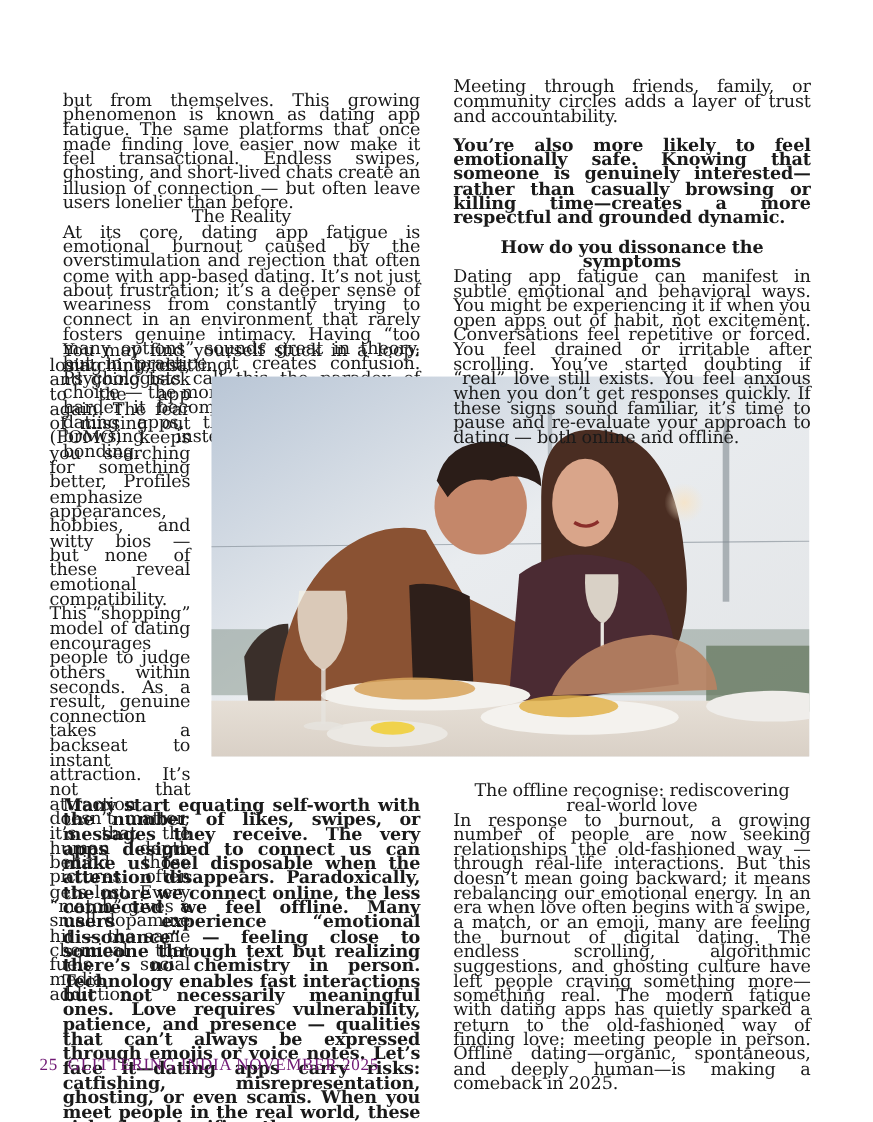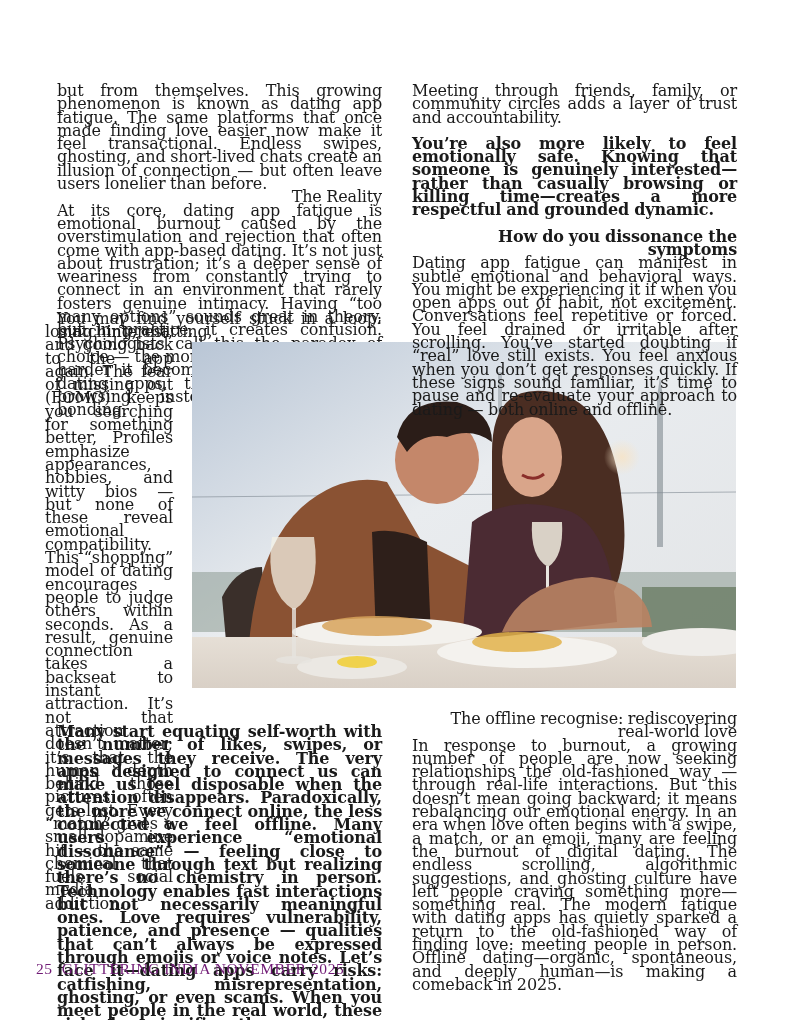--- a/index.html
+++ b/index.html
@@ -2,27 +2,27 @@
 <html><head>
 <meta charset="utf-8">
 <style>
   html, body { margin: 0; padding: 0; background: #ffffff; }
   body { width: 794px; height: 1020px; position: relative; overflow: hidden;
          font-family: "DejaVu Serif", "Liberation Serif", serif; color: #1a1a1a; }
   .col { position: absolute; font-size: 16px; line-height: 13.3px; text-align: justify;
          letter-spacing: -0.15px; word-spacing: -0.3px; }
   .col p { margin: 0; }
   .col p.gap { margin-top: 13px; font-weight: bold; }
-  .col .heading { text-align: right; }
+  .col .heading { text-align: center; }
   #col-left-top { left: 57px; top: 84px; width: 325px; }
   #col-left-wrap { left: 57px; top: 312px; width: 325px; }
   #col-left-wrap .full { text-align: justify; }
   #col-narrow { left: 45px; top: 325px; width: 128px; }
   #col-left-bottom { left: 57px; top: 712px; width: 325px; }
-  #col-right-top { left: 412px; top: 84px; width: 325px; }
+  #col-right-top { left: 412px; top: 72px; width: 325px; }
   #col-right-bottom { left: 412px; top: 712px; width: 325px; }
   #photo { position: absolute; left: 192px; top: 342px; width: 544px; height: 346px; overflow: hidden; }
   #footer { position: absolute; left: 36px; top: 960px; font-family: "Liberation Serif", serif;
             font-size: 15.5px; letter-spacing: 0.6px; color: #701a75; white-space: pre; }
 </style>
 </head>
 <body>
 
 <div id="col-left-top" class="col">
   <p>but from themselves. This growing phenomenon is known as dating app fatigue. The same platforms that once made finding love easier now make it feel transactional. Endless swipes, ghosting, and short-lived chats create an illusion of connection — but often leave users lonelier than before.</p>

